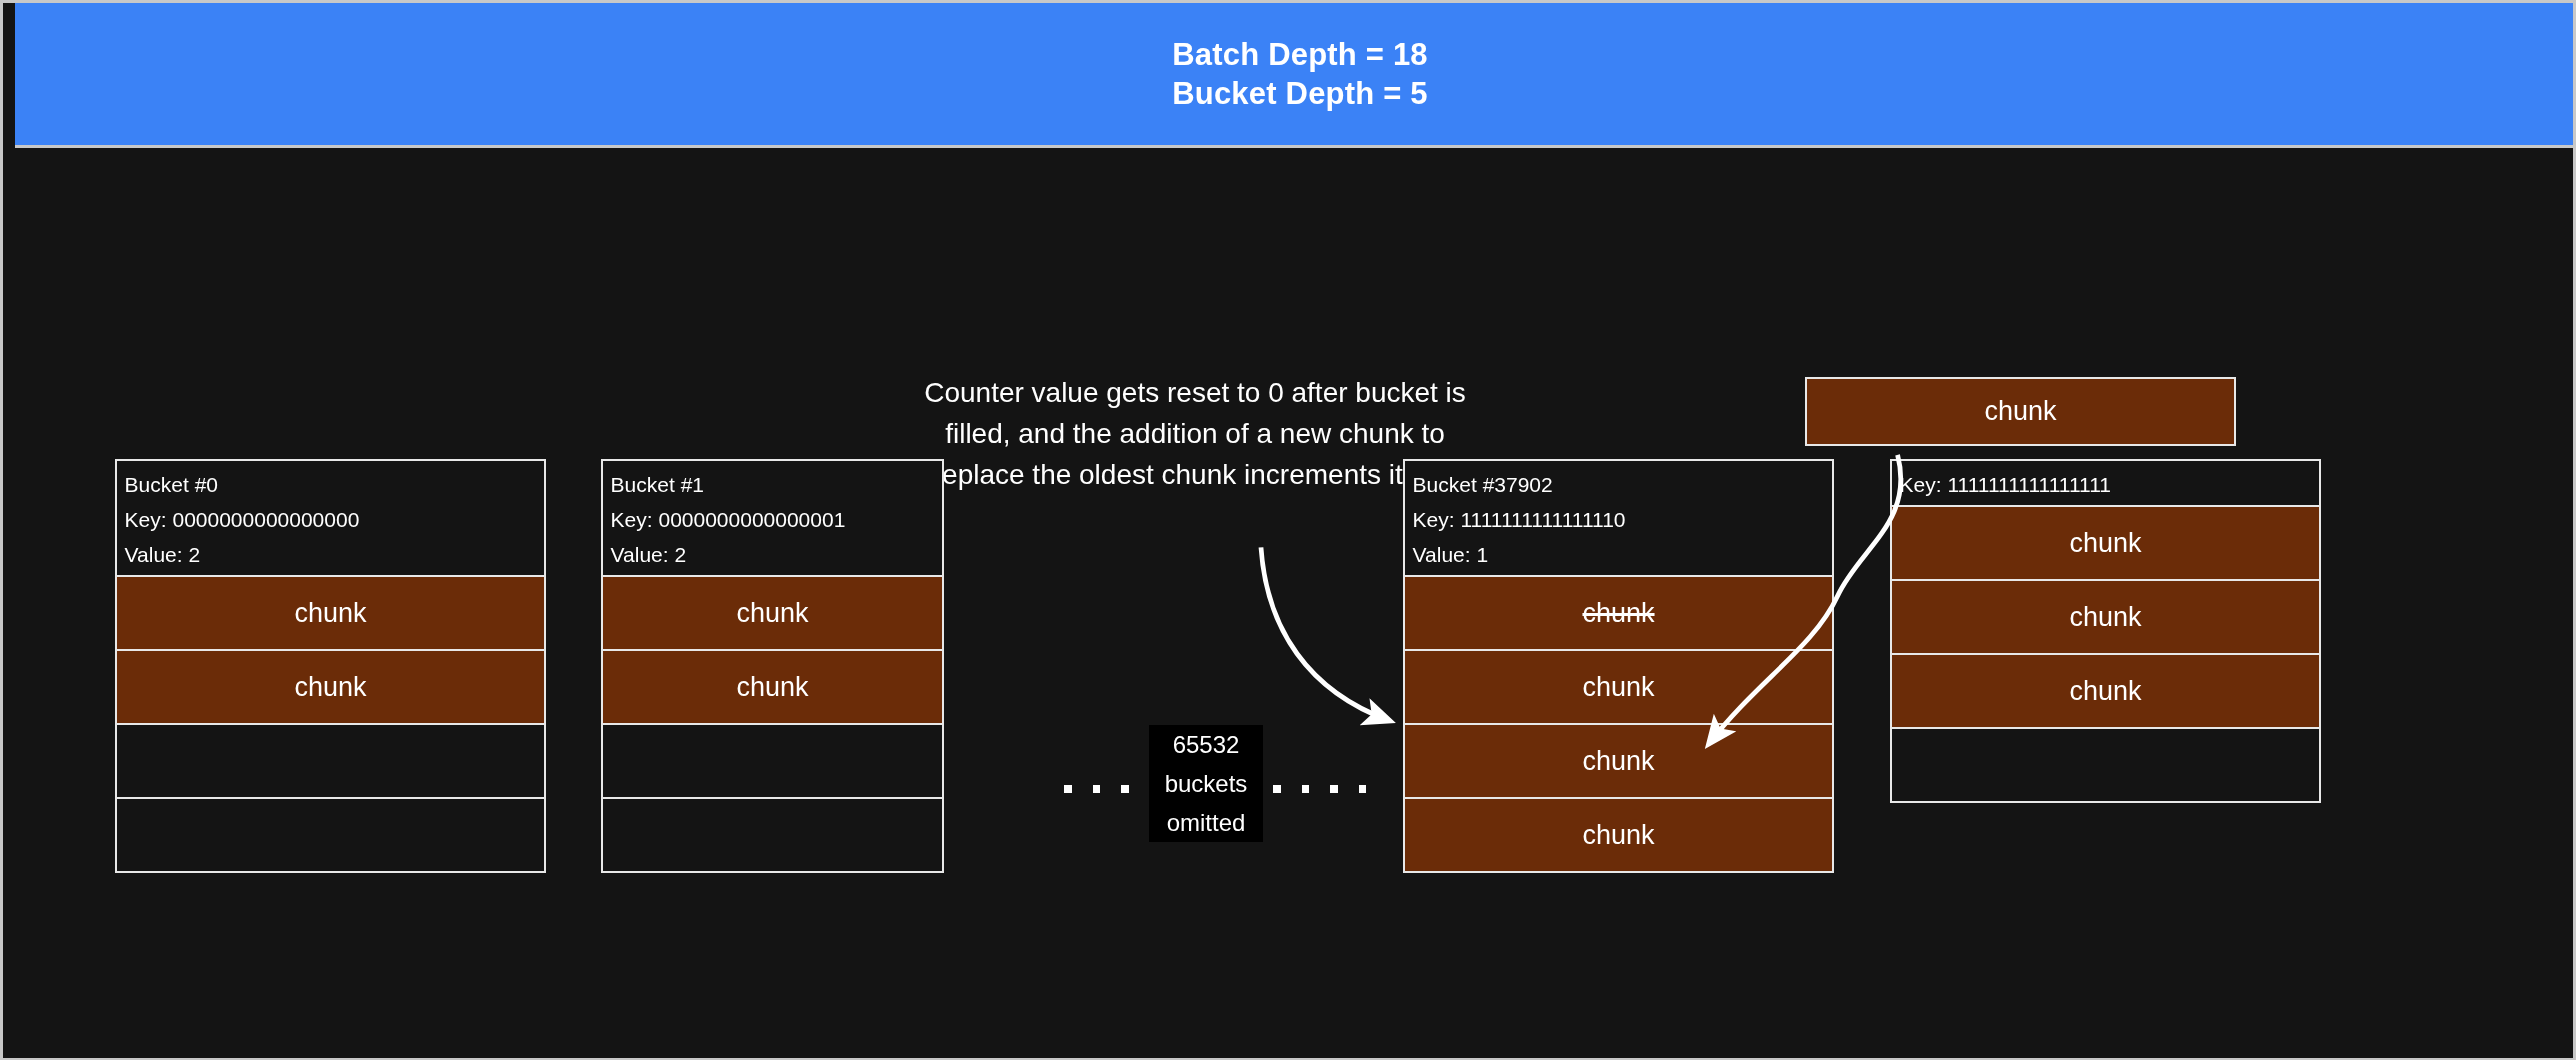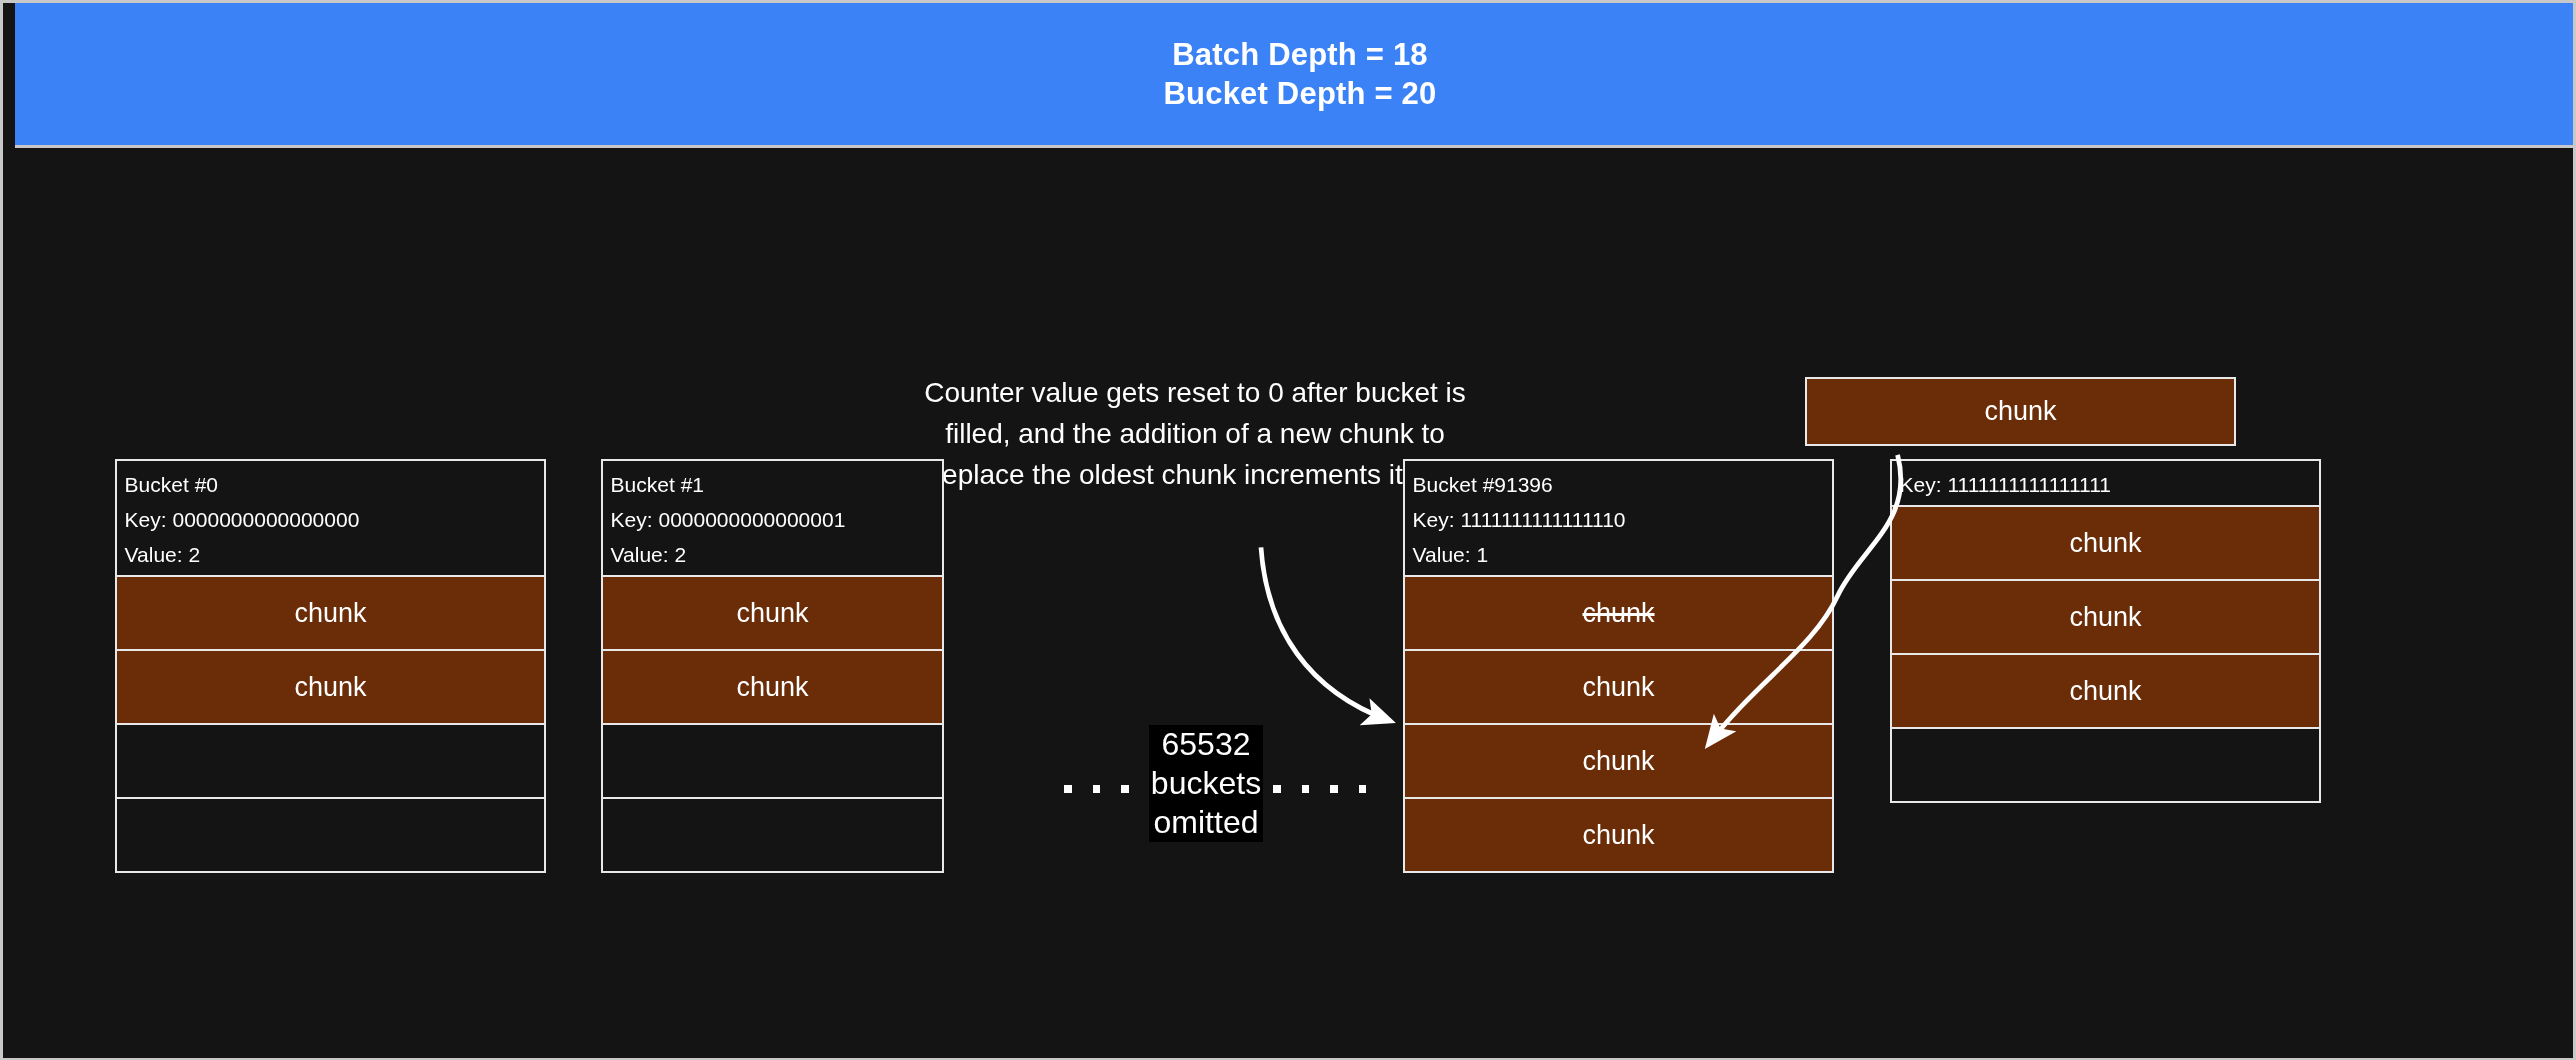--- a/index.html
+++ b/index.html
@@ -115,21 +115,21 @@
     width: 362px;
     height: 119px;
   }
   #omitted-label {
     position: absolute;
     left: 112px;
     top: 0px;
     width: 114px;
     background: #000000;
     color: #ffffff;
-    font-size: 32px;
+    font-size: 24px;
     line-height: 39px;
     text-align: center;
   }
   .dots {
     position: absolute;
     top: 60px;
     display: flex;
     gap: 21px;
   }
   .dots.left  { left: 27px; }
@@ -148,21 +148,21 @@
     pointer-events: none;
   }
 </style>
 </head>
 <body>
 
 <div id="root">
 
   <div id="header-band">
     <div class="hline">Batch Depth = 18</div>
-    <div class="hline">Bucket Depth = 20</div>
+    <div class="hline">Bucket Depth = 5</div>
   </div>
 
   <div id="canvas">
 
     <div id="annotation">Counter value gets reset to 0 after bucket is filled, and the addition of a new chunk to replace the oldest chunk increments it to 1</div>
 
     <div id="floating-chunk">
       <span>chunk</span>
     </div>
 
@@ -220,21 +220,21 @@
           </div>
           <div class="chunk-row">
             <span></span>
           </div>
           <div class="chunk-row">
             <span></span>
           </div>
         </div>
         <div class="bucket" style="left: 1400px; top: 311px; width: 431px;">
           <div class="bucket-head">
-            <div>Bucket #91396</div>
+            <div>Bucket #37902</div>
             <div>Key: 1111111111111110</div>
             <div>Value: 1</div>
           </div>
           <div class="chunk-row filled struck">
             <span>chunk</span>
           </div>
           <div class="chunk-row filled">
             <span>chunk</span>
           </div>
           <div class="chunk-row filled">

